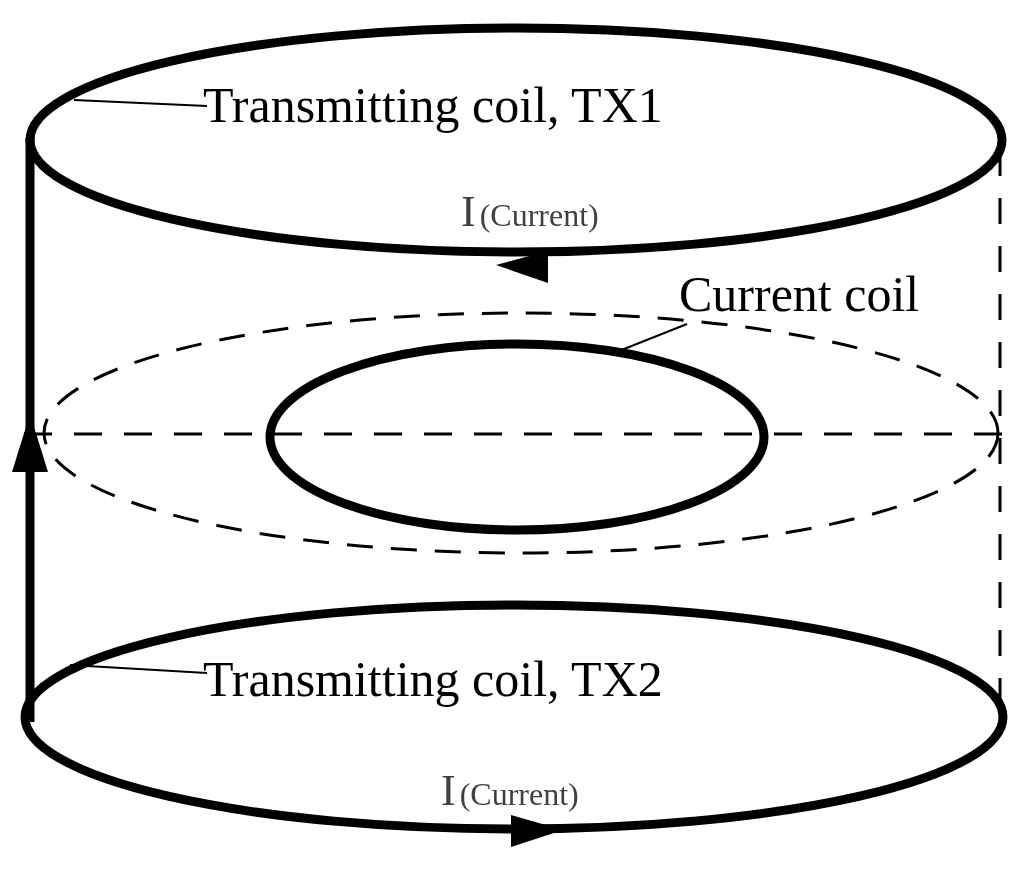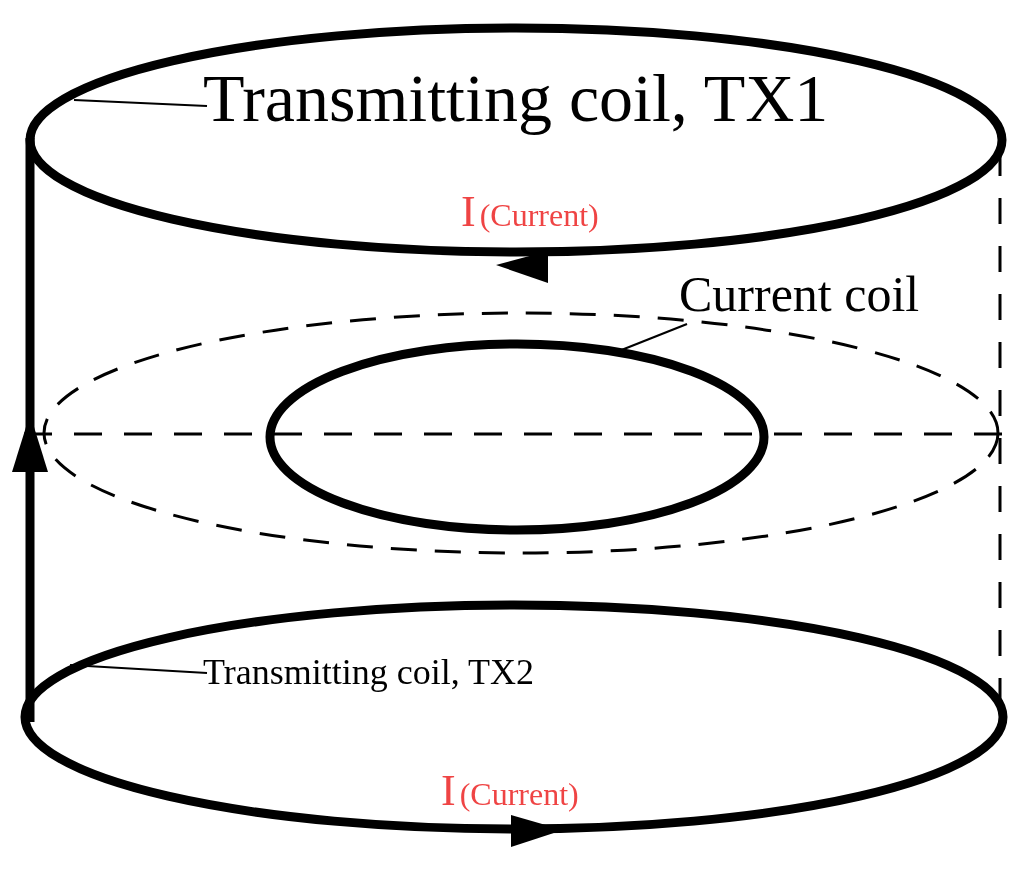--- a/index.html
+++ b/index.html
@@ -27,36 +27,36 @@
   }
   .lbl {
     position: absolute;
     color: #000000;
     white-space: nowrap;
     font-family: "Liberation Serif", "DejaVu Serif", serif;
     line-height: 1;
   }
   #label-tx1 {
     left: 203px;
-    top: 64px;
-    font-size: 68px;
+    top: 80px;
+    font-size: 50px;
   }
   #label-tx2 {
     left: 203px;
     top: 654px;
-    font-size: 36px;
+    font-size: 50px;
   }
   #label-receiver {
     left: 679px;
     top: 269px;
     font-size: 50px;
   }
   .current-group {
     position: absolute;
-    color: #ef4444;
+    color: #404040;
     white-space: nowrap;
     font-family: "Liberation Serif", "DejaVu Serif", serif;
     line-height: 1;
   }
   #current-top {
     left: 461px;
     top: 190px;
   }
   #current-bottom {
     left: 441px;

